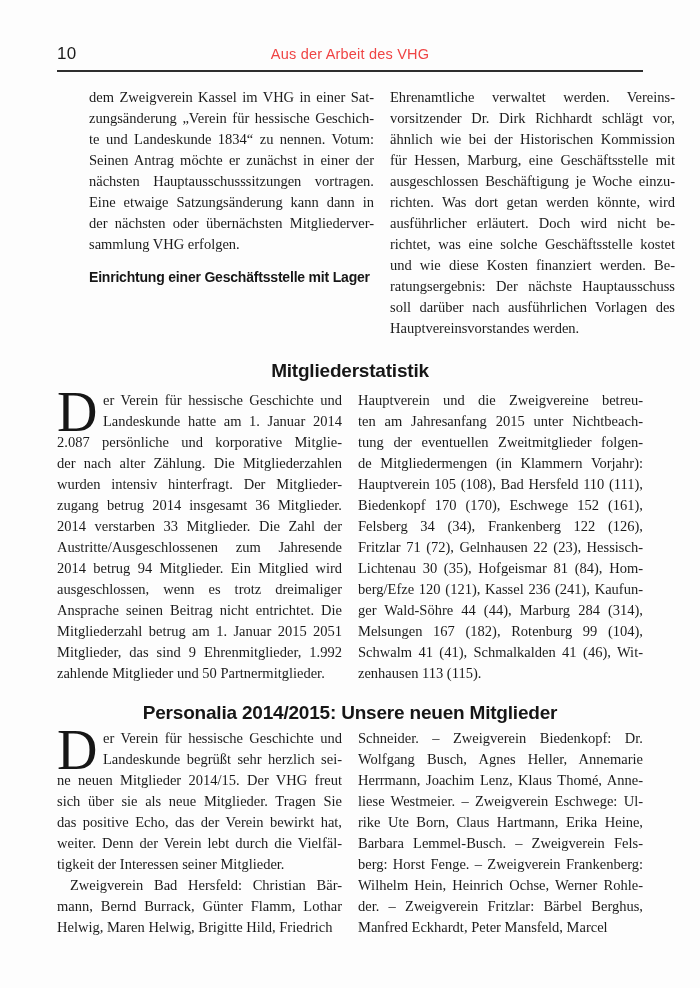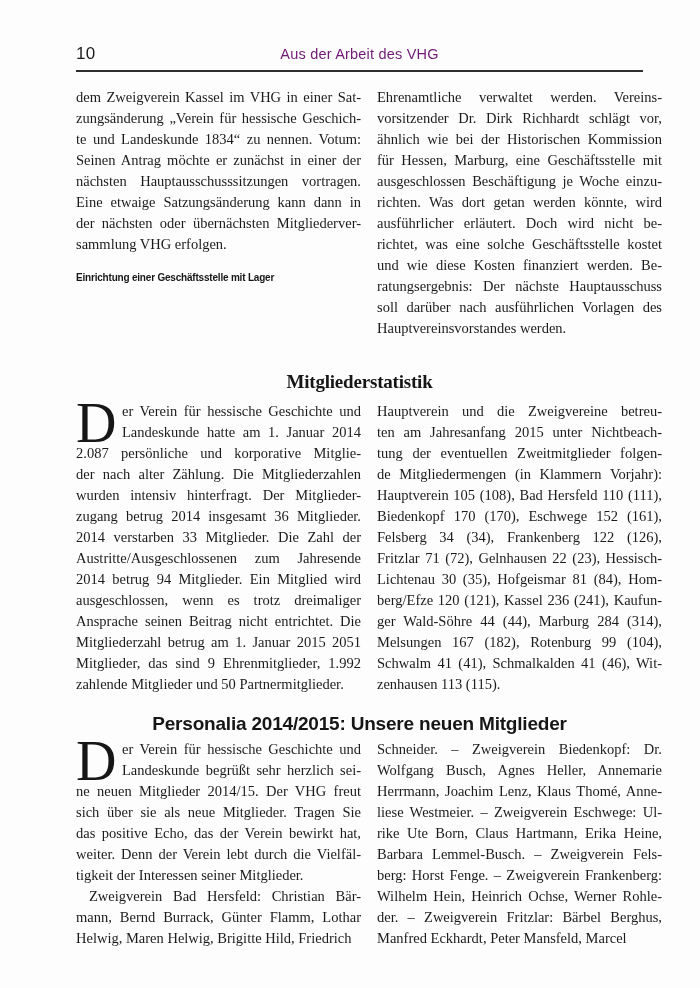--- a/index.html
+++ b/index.html
@@ -8,43 +8,43 @@
     background: #ffffff;
     font-family: "Liberation Serif", serif;
     color: #1b1b1b;
     overflow: hidden;
   }
   .page {
     position: relative;
     width: 700px; height: 988px;
     background: #fdfdfd;
     box-sizing: border-box;
-    padding: 44px 57px 0 76px;
+    padding: 44px 57px 0 57px;
     overflow: hidden;
   }
   
   .hdr-row {
     display: flex; align-items: baseline;
     font-family: "Liberation Sans", sans-serif;
   }
   .page-num { width: 70px; font-size: 17px; letter-spacing: 0.3px; }
   .hdr-title {
     flex: 1; text-align: center;
     font-size: 14.5px; letter-spacing: 0.2px;
-    color: #701a75;
+    color: #ef4444;
   }
   .hdr-spacer { width: 70px; }
   .hdr-rule {
     margin-top: 6px;
     border-bottom: 2px solid #2e2e2e;
   }
   
   .cols { display: flex; gap: 16px; }
   .col { width: 285px; flex: 0 0 285px; }
-  .section-a { margin-top: 15px; }
+  .section-a { margin-top: 15px; margin-left: 32px; }
   .line {
     font-size: 14.5px;
     line-height: 21px;
     height: 21px;
     text-align: justify;
     text-align-last: justify;
     white-space: nowrap;
     overflow: visible;
   }
   .line.line-last { text-align-last: left; }
@@ -54,36 +54,36 @@
   .dropcap {
     position: absolute; left: 0; top: 1px;
     font-size: 56px; line-height: 42px;
     font-family: "Liberation Serif", serif;
     color: #161616;
   }
   
   .subheading {
     font-family: "Liberation Sans", sans-serif;
     font-weight: 700;
-    font-size: 10px;
+    font-size: 14px;
     line-height: 21px;
     letter-spacing: -0.2px;
     margin-top: 12px;
     color: #161616;
   }
   .section-heading {
     font-family: "Liberation Sans", sans-serif;
     font-weight: 700;
     font-size: 19px;
     line-height: 22px;
     letter-spacing: -0.2px;
     text-align: center;
     color: #161616;
   }
-  #heading-mitgliederstatistik { margin-top: 32px; margin-bottom: 8px; font-family: Liberation Serif, serif; }
+  #heading-mitgliederstatistik { margin-top: 21px; margin-bottom: 8px; }
   #heading-personalia { margin-top: 18px; margin-bottom: 4px; }
 </style>
 </head>
 <body>
 
 <div class="page">
 
   <div>
     <div class="hdr-row">
       <div class="page-num">10</div>

